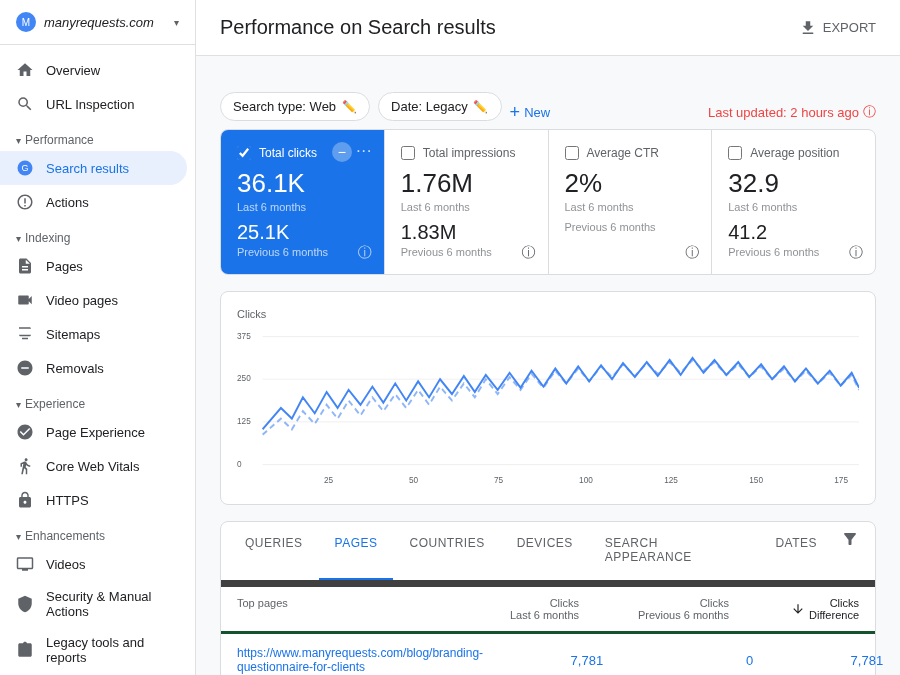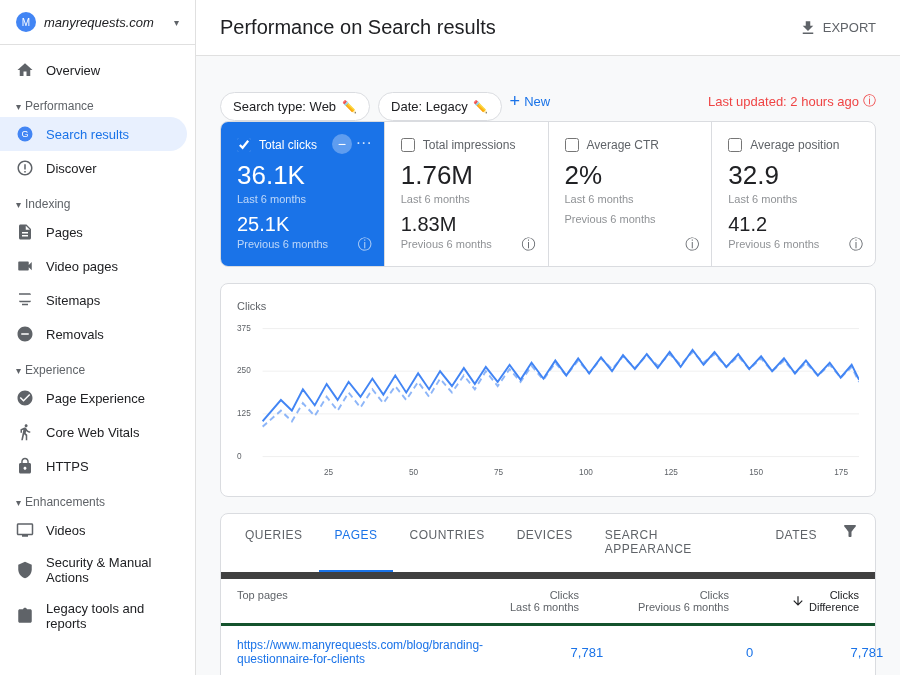--- a/index.html
+++ b/index.html
@@ -22,21 +22,21 @@
 
     
     .main { flex: 1; display: flex; flex-direction: column; overflow: hidden; gap: 20px; }
     .main-header { padding: 16px 24px; background: #fff; border-bottom: 1px solid #e0e0e0; display: flex; align-items: center; justify-content: space-between; }
     .page-title { font-size: 20px; font-weight: 400; color: #202124; }
     .export-btn { display: flex; align-items: center; gap: 6px; color: #5f6368; font-size: 13px; cursor: pointer; }
 
     .main-content { flex: 1; overflow-y: auto; padding: 16px 24px; }
 
     
-    .filter-bar { display: flex; align-items: flex-start; gap: 8px; margin-bottom: 0; }
+    .filter-bar { display: flex; align-items: flex-end; gap: 8px; margin-bottom: 8px; }
     .filter-chip { display: flex; align-items: center; gap: 6px; background: #fff; border: 1px solid #dadce0; border-radius: 16px; padding: 6px 12px; font-size: 13px; cursor: pointer; color: #202124; }
     .filter-chip .edit-icon { color: #5f6368; font-size: 12px; }
     .new-btn { display: flex; align-items: center; gap: 4px; color: #1a73e8; font-size: 13px; cursor: pointer; }
     .last-updated { margin-left: auto; color: #ef4444; font-size: 13px; display: flex; align-items: center; gap: 4px; }
 
     
     .metrics-row { display: flex; gap: 0; background: #fff; border-radius: 8px; border: 1px solid #dadce0; margin-bottom: 16px; overflow: hidden; }
     .metric-card { flex: 1; padding: 16px; border-right: 1px solid #dadce0; position: relative; }
     .metric-card:last-child { border-right: none; }
     .metric-card.active { background: #1a73e8; color: white; }
@@ -89,41 +89,49 @@
   <div class="sidebar-nav">
 
     <div class="nav-item">
       <span class="icon">
         <svg width="18" height="18" viewBox="0 0 24 24" fill="#5f6368">
             <path d="M10 20v-6h4v6h5v-8h3L12 3 2 12h3v8z"></path>
           </svg>
       </span>
       <span>Overview</span>
     </div>
+    <div class="nav-item">
+      <span class="icon">
+        <svg width="18" height="18" viewBox="0 0 24 24" fill="#5f6368">
+            <path d="M15.5 14h-.79l-.28-.27A6.471 6.471 0 0 0 16 9.5 6.5 6.5 0 1 0 9.5 16c1.61 0 3.09-.59 4.23-1.57l.27.28v.79l5 4.99L20.49 19l-4.99-5zm-6 0C7.01 14 5 11.99 5 9.5S7.01 5 9.5 5 14 7.01 14 9.5 11.99 14 9.5 14z"></path>
+          </svg>
+      </span>
+      <span>URL Inspection</span>
+    </div>
 
     <div class="section-header">
       <span class="chevron">▾</span>
       <span>Performance</span>
     </div>
     <div class="nav-item active">
       <span class="icon">
         <svg width="18" height="18" viewBox="0 0 24 24">
             <circle cx="12" cy="12" r="10" fill="#4285f4"></circle>
             <text x="12" y="16" text-anchor="middle" fill="white" font-size="12" font-family="Arial">G</text>
           </svg>
       </span>
       <span>Search results</span>
     </div>
     <div class="nav-item">
       <span class="icon">
         <svg width="18" height="18" viewBox="0 0 24 24" fill="#5f6368">
             <path d="M12 2C6.48 2 2 6.48 2 12s4.48 10 10 10 10-4.48 10-10S17.52 2 12 2zm0 18c-4.41 0-8-3.59-8-8s3.59-8 8-8 8 3.59 8 8-3.59 8-8 8zm-1-4h2v2h-2zm0-2h2V7h-2z"></path>
           </svg>
       </span>
-      <span>Discover</span>
+      <span>Actions</span>
     </div>
 
     <div class="section-header">
       <span class="chevron">▾</span>
       <span>Indexing</span>
     </div>
     <div class="nav-item">
       <span class="icon">
         <svg width="18" height="18" viewBox="0 0 24 24" fill="#5f6368">
             <path d="M14 2H6c-1.1 0-2 .9-2 2v16c0 1.1.9 2 2 2h12c1.1 0 2-.9 2-2V8l-6-6zm2 16H8v-2h8v2zm0-4H8v-2h8v2zm-3-5V3.5L18.5 9H13z"></path>

